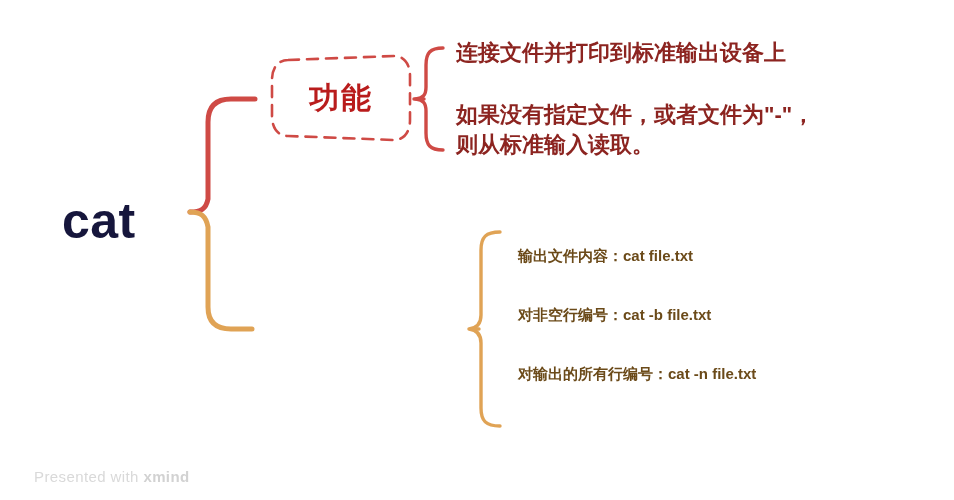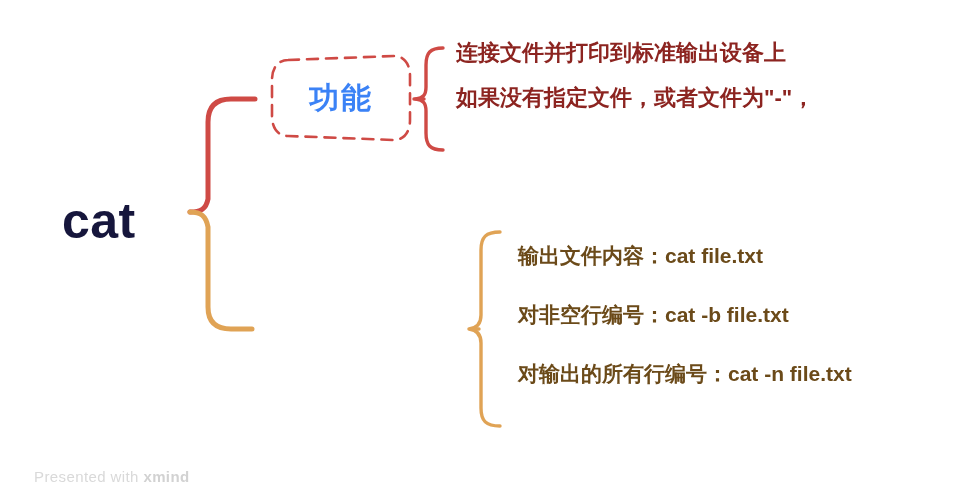--- a/index.html
+++ b/index.html
@@ -59,21 +59,21 @@
     position: absolute;
     left: 0;
     top: 0;
     width: 100%;
     height: 100%;
   }
   .hex-node .hex-label {
     position: relative;
     z-index: 2;
     font-weight: 700;
-    color: #3b82f6;
+    color: #b91c1c;
     white-space: nowrap;
     font-family: Liberation Sans, sans-serif;
   }
 
   #node-function {
     left: 268px;
     top: 52px;
     width: 146px;
     height: 92px;
   }
@@ -107,39 +107,39 @@
     left: 456px;
     top: 38px;
     width: 420px;
   }
   #function-leaves .leaf-line {
     color: #8c2420;
     font-size: 22px;
     line-height: 30px;
   }
   #function-leaves .leaf-item {
-    margin-bottom: 15px;
+    margin-bottom: 32px;
   }
   #function-leaves .leaf-item:last-child {
     margin-bottom: 0;
   }
 
   #usage-leaves {
     left: 518px;
     top: 226px;
     width: 430px;
   }
   #usage-leaves .leaf-item {
     height: 59px;
     display: flex;
     align-items: center;
   }
   #usage-leaves .leaf-line {
     color: #6b4a19;
-    font-size: 21px;
+    font-size: 15px;
     line-height: 28px;
   }
 
   
   #watermark {
     position: absolute;
     left: 0;
     top: 468px;
     width: 954px;
     text-align: left;
@@ -188,20 +188,21 @@
     <span class="hex-label">功能</span>
   </div>
 
 
   <div id="function-leaves" class="leaf-group">
     <div class="leaf-item">
       <div class="leaf-line">连接文件并打印到标准输出设备上</div>
     </div>
     <div class="leaf-item">
       <div class="leaf-line">如果没有指定文件，或者文件为"-"，</div>
+      <div class="leaf-line">则从标准输入读取。</div>
     </div>
   </div>
 
   <div id="usage-leaves" class="leaf-group">
     <div class="leaf-item">
       <div class="leaf-line">输出文件内容：cat file.txt</div>
     </div>
     <div class="leaf-item">
       <div class="leaf-line">对非空行编号：cat -b file.txt</div>
     </div>

